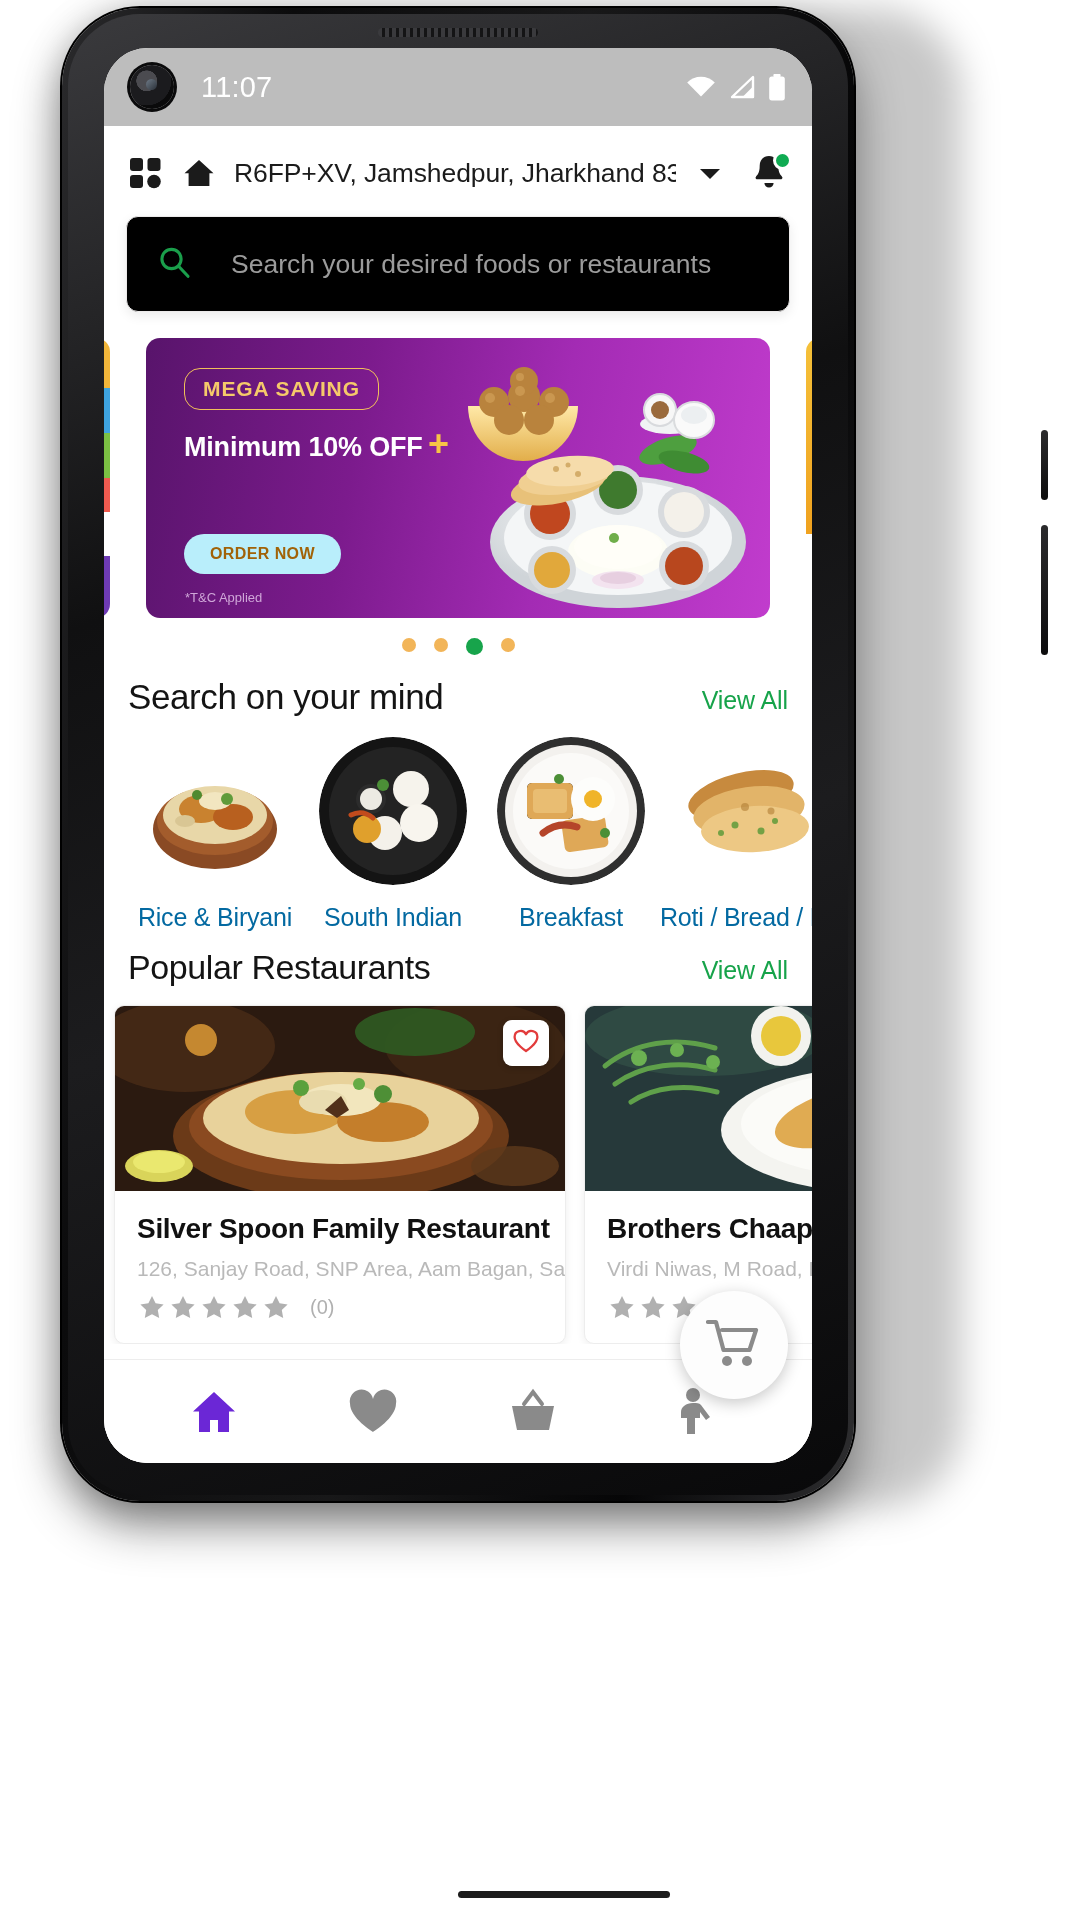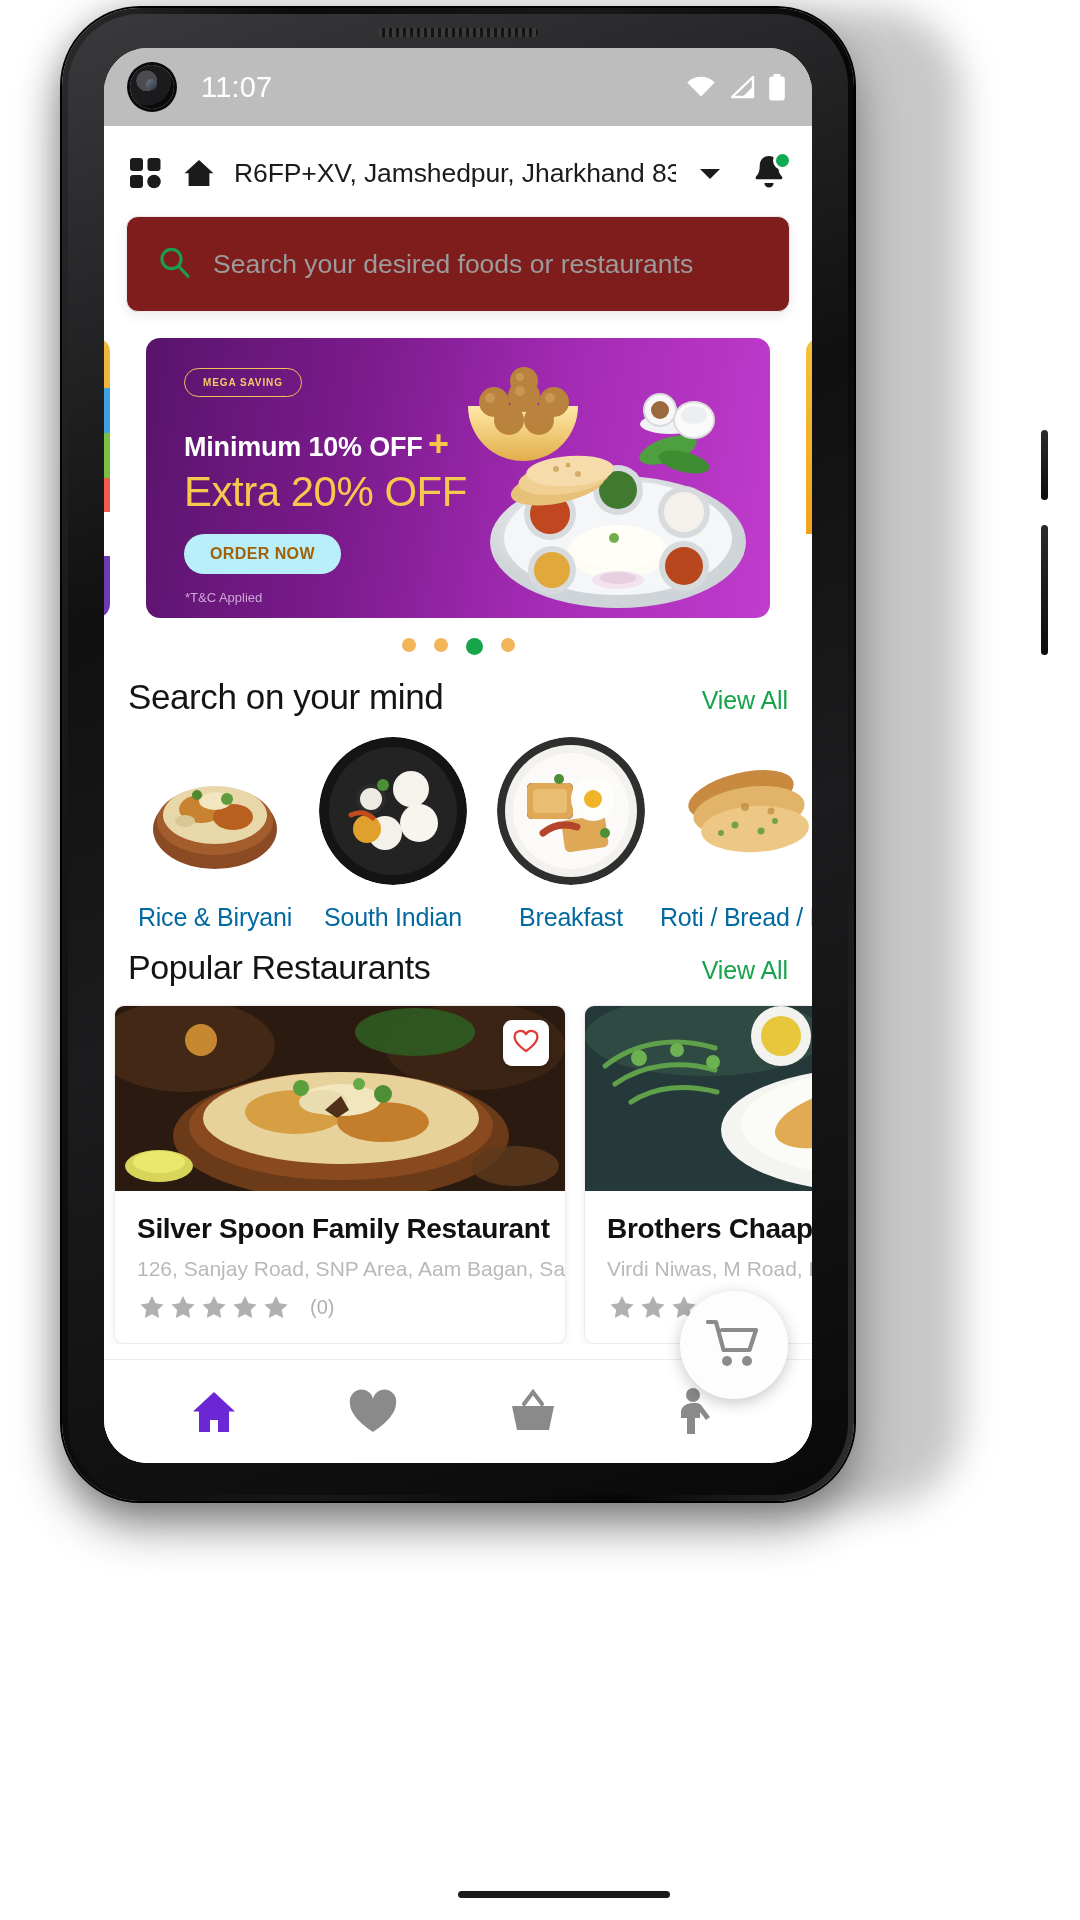--- a/index.html
+++ b/index.html
@@ -83,24 +83,24 @@
   .chev { width: 30px; height: 30px; flex: none; margin: 0 6px 0 2px; }
   .bell-wrap { position: relative; width: 42px; height: 42px; flex: none; }
   .bell-dot {
     position: absolute; right: -2px; top: -1px; width: 19px; height: 19px;
     border-radius: 50%; background: #0fab52; border: 3px solid #ffffff;
   }
 
   
   .search-wrap { padding: 2px 22px 0 22px; background: #ffffff; }
   .searchbar {
-    height: 96px; background: #7f1d1d; border-radius: 12px;
+    height: 96px; background: #000000; border-radius: 12px;
     border: 1px solid #eceaea;
     box-shadow: 0 4px 12px rgba(0,0,0,.08);
-    display: flex; align-items: center; padding: 0 30px; gap: 22px;
+    display: flex; align-items: center; padding: 0 30px; gap: 40px;
   }
   .search-ph { font-size: 26.5px; color: #9b9b9b; }
 
   
   .carousel { position: relative; margin-top: 26px; height: 280px; }
   .slide-peek {
     position: absolute; top: 0; width: 80px; height: 280px; border-radius: 14px;
   }
   .slide-peek.left {
     left: -74px;
@@ -110,21 +110,21 @@
   .slide-peek.right { right: -74px; background: linear-gradient(180deg,#f5c13a,#f0a21f 70%,#ffffff 70%); }
 
   .banner {
     position: absolute; left: 42px; right: 42px; top: 0; height: 280px;
     border-radius: 14px; overflow: hidden;
     background: linear-gradient(100deg,#58146b 0%,#7c1b8d 34%,#a32bb4 64%,#c13ccd 100%);
   }
   .mega-pill {
     position: absolute; left: 38px; top: 30px;
     border: 1.5px solid #f0c05a; border-radius: 16px;
-    padding: 8px 18px; color: #f5c96a; font-size: 10px; font-weight: 700; letter-spacing: .9px;
+    padding: 8px 18px; color: #f5c96a; font-size: 21px; font-weight: 700; letter-spacing: .9px;
   }
   .ban-line1 {
     position: absolute; left: 38px; top: 94px;
     color: #ffffff; font-size: 27px; font-weight: 700; letter-spacing: -.2px; text-align: center;
   }
   .ban-plus {
     position: absolute; left: 282px; top: 88px;
     color: #f6c446; font-size: 36px; font-weight: 800; line-height: 1;
   }
   .ban-line2 {
@@ -359,21 +359,20 @@
                 <circle cx="136" cy="99" r="2.5"></circle>
             </g>
 
             <ellipse cx="186" cy="214" rx="26" ry="9" fill="#f3e3ef"></ellipse>
             <ellipse cx="186" cy="212" rx="18" ry="6" fill="#e7cfe0"></ellipse>
           </svg>
 
           <div class="mega-pill">MEGA SAVING</div>
           <div class="ban-line1">Minimum 10% OFF</div>
           <div class="ban-plus">+</div>
-          <div class="ban-line2">Extra 20% OFF</div>
           <button class="order-btn">ORDER NOW</button>
           <div class="tc">*T&amp;C Applied</div>
         </div>
       </div>
 
       <div class="dots">
         <span class="dot"></span>
         <span class="dot"></span>
         <span class="dot active"></span>
         <span class="dot"></span>

